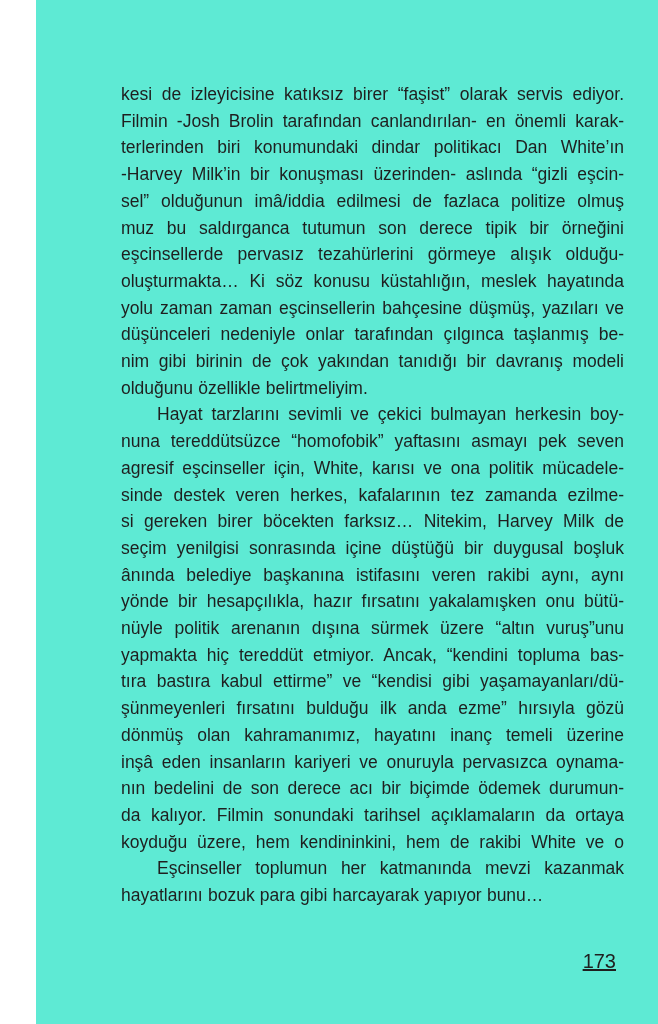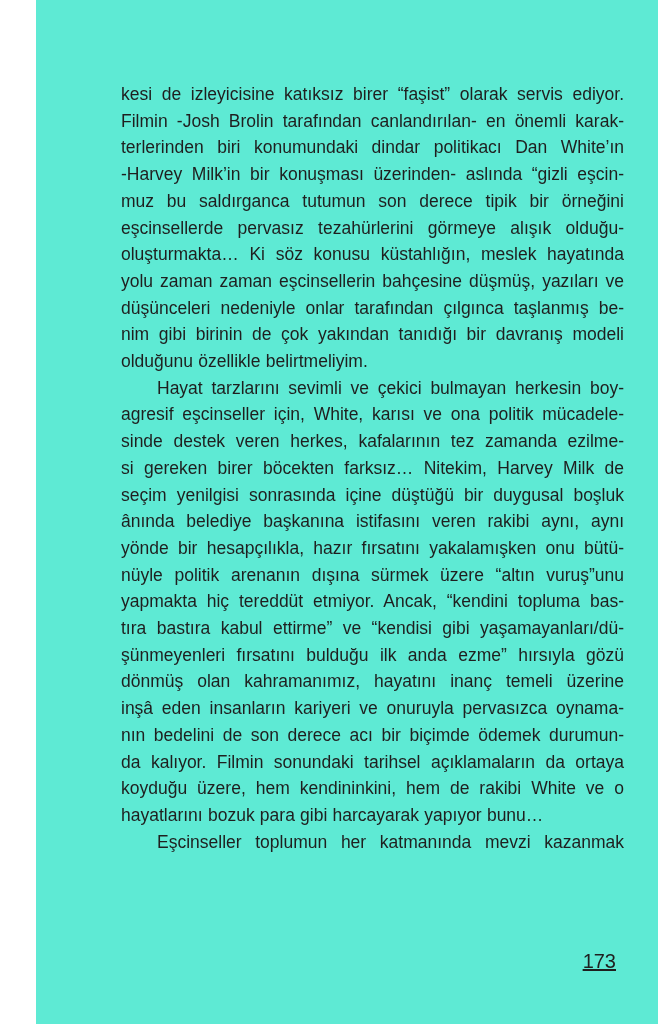--- a/index.html
+++ b/index.html
@@ -46,40 +46,42 @@
 </style>
 </head>
 <body style="background: rgb(255, 255, 255);">
 
 <div class="page" style="background: #5eead4; margin-left: 36px;">
   <div class="text-block" style="color: rgb(31, 31, 31);">
       <div class="text-line">kesi de izleyicisine katıksız birer “faşist” olarak servis ediyor.</div>
       <div class="text-line">Filmin -Josh Brolin tarafından canlandırılan- en önemli karak-</div>
       <div class="text-line">terlerinden biri konumundaki dindar politikacı Dan White’ın</div>
       <div class="text-line">-Harvey Milk’in bir konuşması üzerinden- aslında “gizli eşcin-</div>
+      <div class="text-line">sel” olduğunun imâ/iddia edilmesi de fazlaca politize olmuş</div>
       <div class="text-line">muz bu saldırganca tutumun son derece tipik bir örneğini</div>
       <div class="text-line">eşcinsellerde pervasız tezahürlerini görmeye alışık olduğu-</div>
       <div class="text-line">oluşturmakta… Ki söz konusu küstahlığın, meslek hayatında</div>
       <div class="text-line">yolu zaman zaman eşcinsellerin bahçesine düşmüş, yazıları ve</div>
       <div class="text-line">düşünceleri nedeniyle onlar tarafından çılgınca taşlanmış be-</div>
       <div class="text-line">nim gibi birinin de çok yakından tanıdığı bir davranış modeli</div>
       <div class="text-line para-end">olduğunu özellikle belirtmeliyim.</div>
       <div class="text-line para-start">Hayat tarzlarını sevimli ve çekici bulmayan herkesin boy-</div>
+      <div class="text-line">nuna tereddütsüzce “homofobik” yaftasını asmayı pek seven</div>
       <div class="text-line">agresif eşcinseller için, White, karısı ve ona politik mücadele-</div>
       <div class="text-line">sinde destek veren herkes, kafalarının tez zamanda ezilme-</div>
       <div class="text-line">si gereken birer böcekten farksız… Nitekim, Harvey Milk de</div>
       <div class="text-line">seçim yenilgisi sonrasında içine düştüğü bir duygusal boşluk</div>
       <div class="text-line">ânında belediye başkanına istifasını veren rakibi aynı, aynı</div>
       <div class="text-line">yönde bir hesapçılıkla, hazır fırsatını yakalamışken onu bütü-</div>
       <div class="text-line">nüyle politik arenanın dışına sürmek üzere “altın vuruş”unu</div>
       <div class="text-line">yapmakta hiç tereddüt etmiyor. Ancak, “kendini topluma bas-</div>
       <div class="text-line">tıra bastıra kabul ettirme” ve “kendisi gibi yaşamayanları/dü-</div>
       <div class="text-line">şünmeyenleri fırsatını bulduğu ilk anda ezme” hırsıyla gözü</div>
       <div class="text-line">dönmüş olan kahramanımız, hayatını inanç temeli üzerine</div>
       <div class="text-line">inşâ eden insanların kariyeri ve onuruyla pervasızca oynama-</div>
       <div class="text-line">nın bedelini de son derece acı bir biçimde ödemek durumun-</div>
       <div class="text-line">da kalıyor. Filmin sonundaki tarihsel açıklamaların da ortaya</div>
       <div class="text-line">koyduğu üzere, hem kendininkini, hem de rakibi White ve o</div>
+      <div class="text-line para-start">Eşcinseller toplumun her katmanında mevzi kazanmak</div>
       <div class="text-line para-end">hayatlarını bozuk para gibi harcayarak yapıyor bunu…</div>
-      <div class="text-line para-start">Eşcinseller toplumun her katmanında mevzi kazanmak</div>
     </div>
   <div class="page-number" style="color: rgb(31, 31, 31); text-decoration: underline;">173</div>
 </div>
 
 </body></html>

